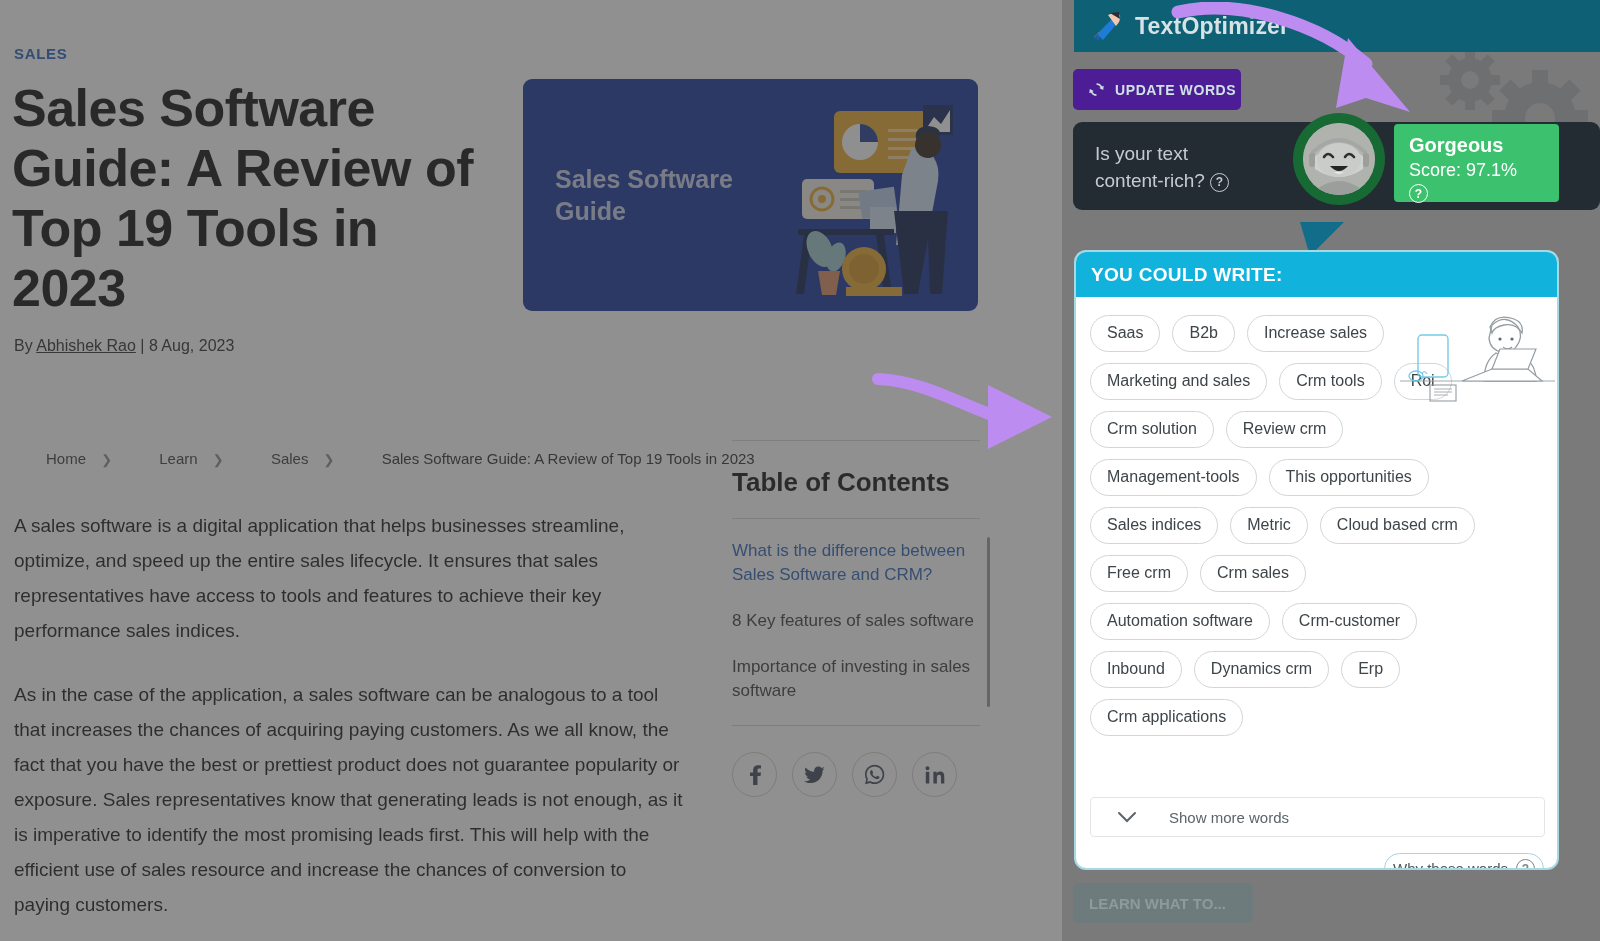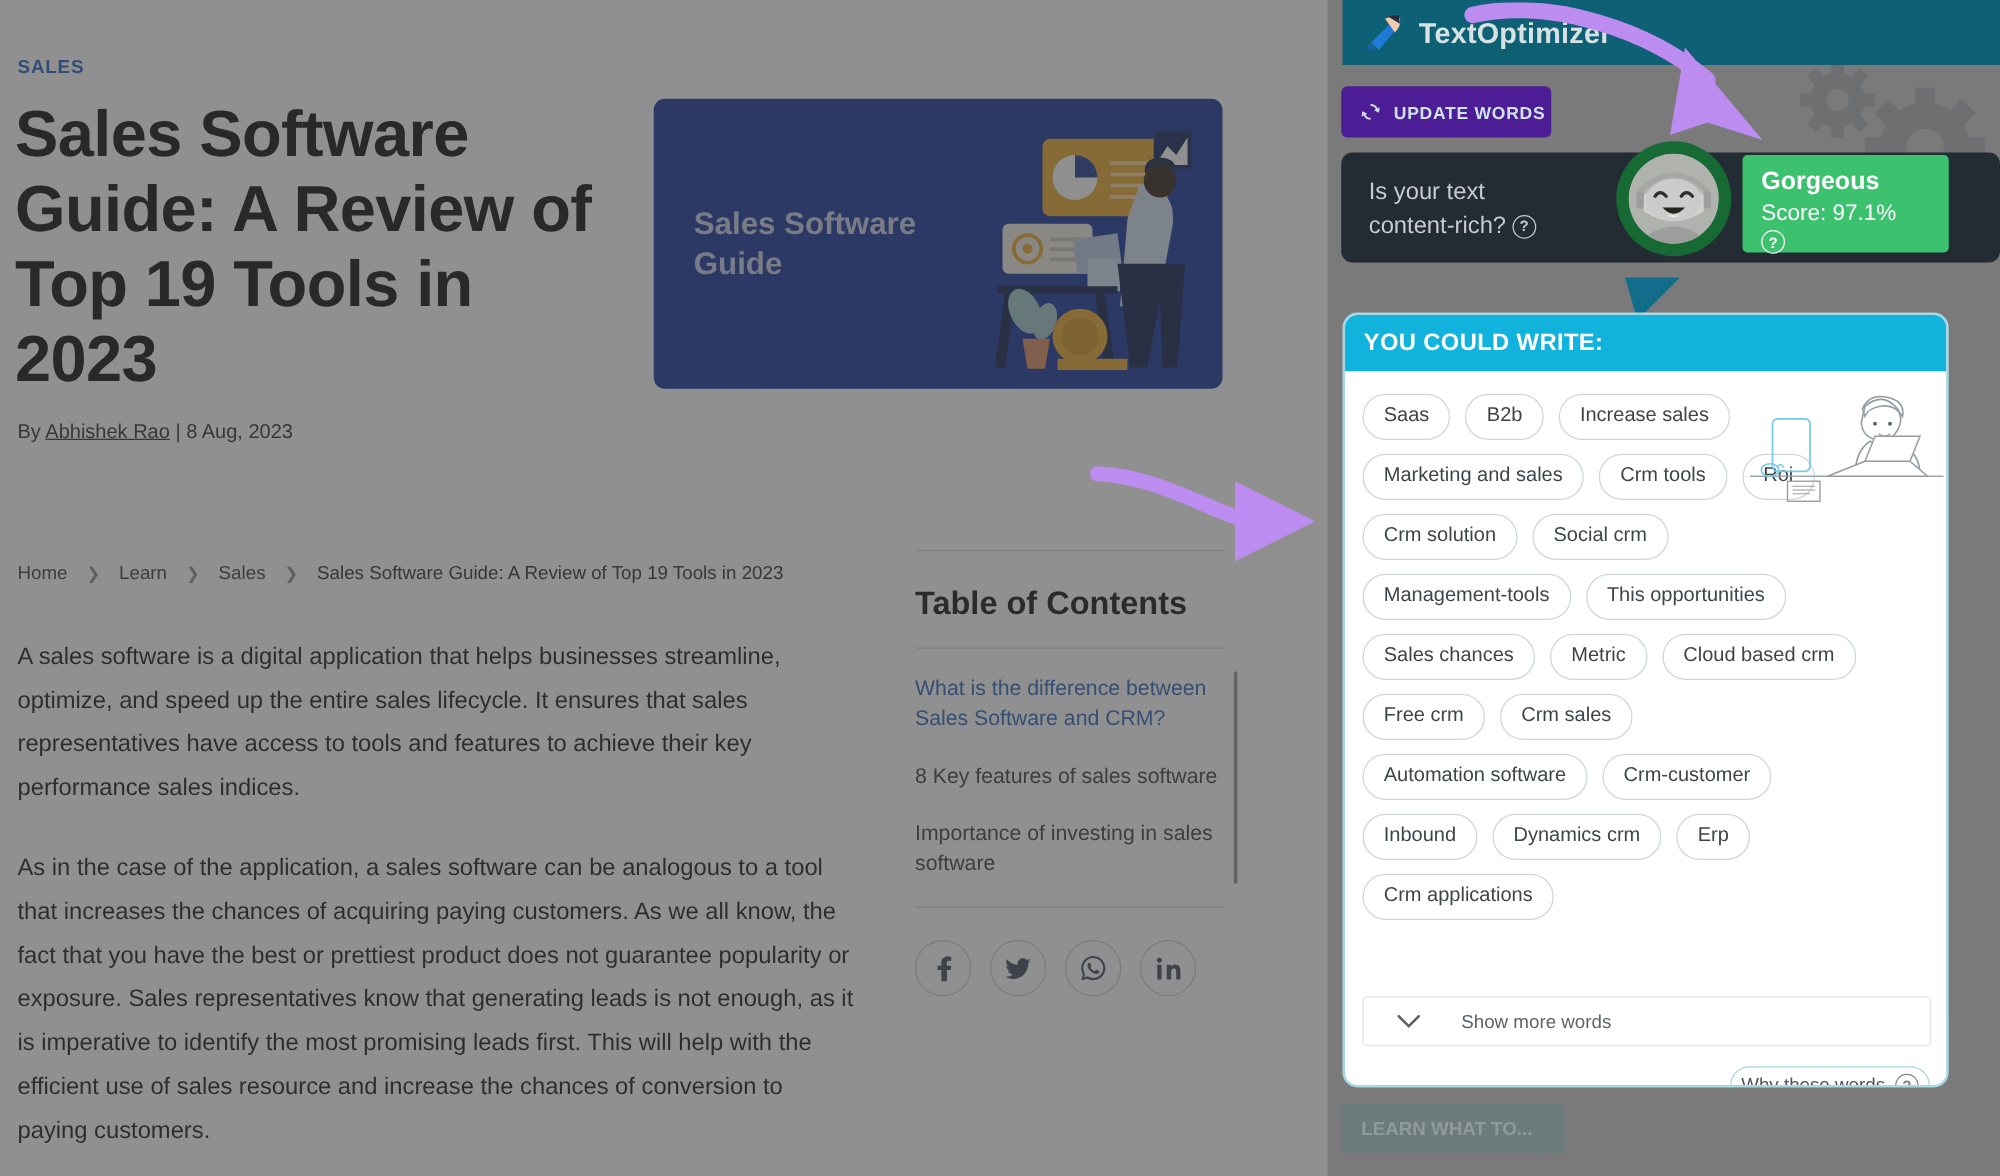--- a/index.html
+++ b/index.html
@@ -43,21 +43,21 @@
     position: absolute; left: 32px; top: 84px; width: 240px;
     font-size: 25px; line-height: 32px; font-weight: 700; color: #c9cfe6;
   }
   .hero-art { position:absolute; right: 6px; top: 10px; width: 230px; height: 215px; }
 
   .breadcrumb {
     position: absolute; left: 14px; top: 450px;
     font-size: 15px; color: #3a3a3a;
   }
   .breadcrumb .sep { color: #8a8a8a; margin: 0 11px; font-size: 13px; }
-  .breadcrumb .crumb { color: #3a3a3a; }
+  .breadcrumb .crumb { color: #3a3a3a; margin-left: 32px; }
   .breadcrumb .crumb.current { color: #2b2b2b; }
 
   .body-copy {
     position: absolute; left: 14px; top: 508px; width: 672px;
     font-size: 19px; line-height: 35px; color: #151515;
   }
   .body-copy p { margin-bottom: 29px; }
 
   
   .toc { position: absolute; left: 732px; top: 440px; width: 250px; }
@@ -396,24 +396,24 @@
       </svg>
 
       <div class="chips">
         <div class="chip">Saas</div>
         <div class="chip">B2b</div>
         <div class="chip">Increase sales</div>
         <div class="chip">Marketing and sales</div>
         <div class="chip">Crm tools</div>
         <div class="chip">Roi</div>
         <div class="chip">Crm solution</div>
-        <div class="chip">Social crm</div>
+        <div class="chip">Review crm</div>
         <div class="chip">Management-tools</div>
         <div class="chip">This opportunities</div>
-        <div class="chip">Sales chances</div>
+        <div class="chip">Sales indices</div>
         <div class="chip">Metric</div>
         <div class="chip">Cloud based crm</div>
         <div class="chip">Free crm</div>
         <div class="chip">Crm sales</div>
         <div class="chip">Automation software</div>
         <div class="chip">Crm-customer</div>
         <div class="chip">Inbound</div>
         <div class="chip">Dynamics crm</div>
         <div class="chip">Erp</div>
         <div class="chip">Crm applications</div>

